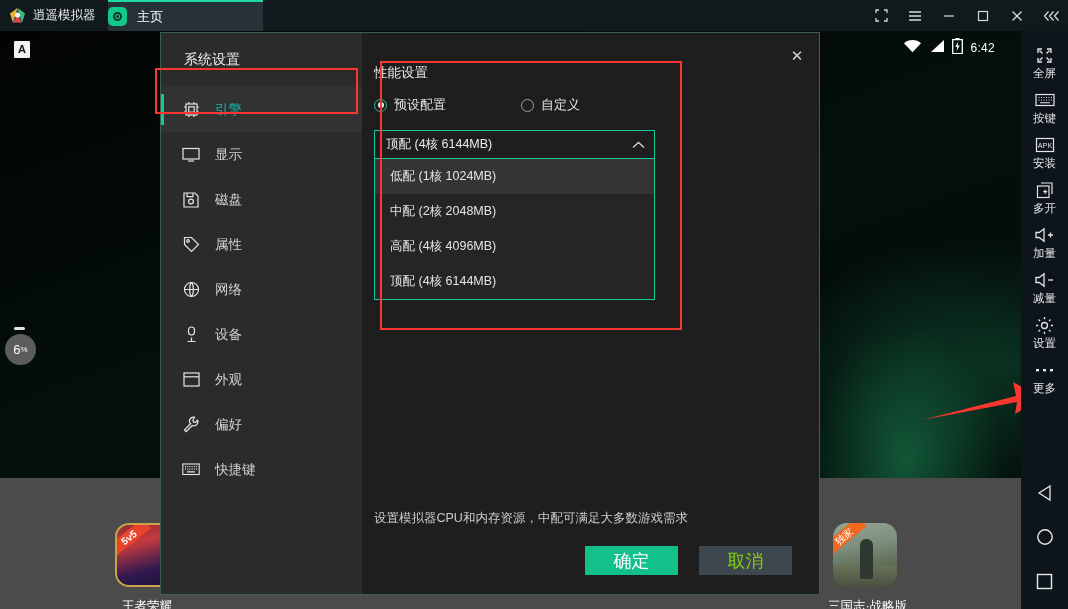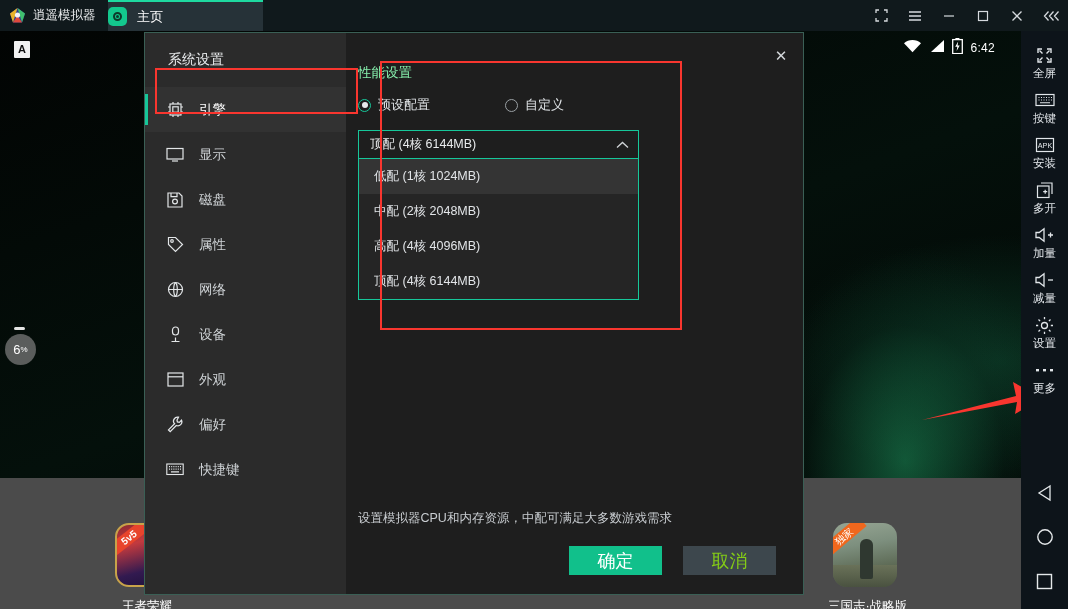--- a/index.html
+++ b/index.html
@@ -101,45 +101,45 @@
     width:47px; padding:6px 0 4px; display:flex; flex-direction:column;
     align-items:center; gap:2px; cursor:pointer;
   }
   .tb-ic { height:20px; display:flex; align-items:center; justify-content:center; color:#e2e6ea; }
   .tb-lb { color:#e2e6ea; font-size:11.5px; line-height:13px; }
   .tb-nav { margin-top:auto; padding-bottom:16px; display:flex; flex-direction:column; gap:20px; align-items:center; }
   .nav-btn { width:24px; height:24px; display:flex; align-items:center; justify-content:center; cursor:pointer; }
 
   
   .dialog {
-    position:absolute; left:144px; top:32px; width:660px; height:563px;
+    position:absolute; left:160px; top:32px; width:660px; height:563px;
     background:#1e1e1e; border:1px solid #3a5f55; display:flex;
   }
   .dlg-side { width:201px; background:#2b2b2b; position:relative; }
   .dlg-title { color:#e9ebed; font-size:14px; padding:18px 0 0 23px; }
   .side-list { margin-top:18px; }
   .side-item {
     height:45px; display:flex; align-items:center; gap:15px; padding-left:21px;
     color:#cfd3d6; font-size:13.5px; cursor:pointer; position:relative;
   }
-  .side-item.active { background:#323232; color:#ffffff; }
+  .side-item.active { background:#323232; color:#14b8a6; }
   .side-item.active::before {
     content:''; position:absolute; left:0; top:7px; width:3px; height:31px; background:#16c79a;
   }
   .si-ic { width:18px; height:18px; display:flex; align-items:center; justify-content:center; color:#e3e6e8; }
 
   .dlg-main { flex:1; position:relative; background:#1e1e1e; }
   .dlg-close {
     position:absolute; right:9px; top:10px; width:26px; height:26px;
     display:flex; align-items:center; justify-content:center;
     color:#d4d8db; font-size:15px; cursor:pointer;
   }
 
   .perf-box { position:absolute; left:12px; top:31px; width:303px; }
-  .perf-title { color:#86efac; font-size:13.5px; margin-bottom:14px;font-family:Liberation Serif, serif; }
+  .perf-title { color:#e5e5e5; font-size:13.5px; margin-bottom:14px;font-family:Liberation Serif, serif; }
   .radio-row { display:flex; align-items:center; gap:0; margin-bottom:16px; }
   .radio { display:flex; align-items:center; gap:7px; cursor:pointer; }
   .radio .dot {
     width:13px; height:13px; border-radius:50%; border:1.5px solid #9aa0a4;
     display:flex; align-items:center; justify-content:center;
   }
   .radio.on .dot { border-color:#16c79a; }
   .radio.on .dot::after { content:''; width:6px; height:6px; border-radius:50%; background:#e8ebed; }
   .radio span { color:#dfe3e6; font-size:13px; }
   .radio:first-child { width:147px; }

